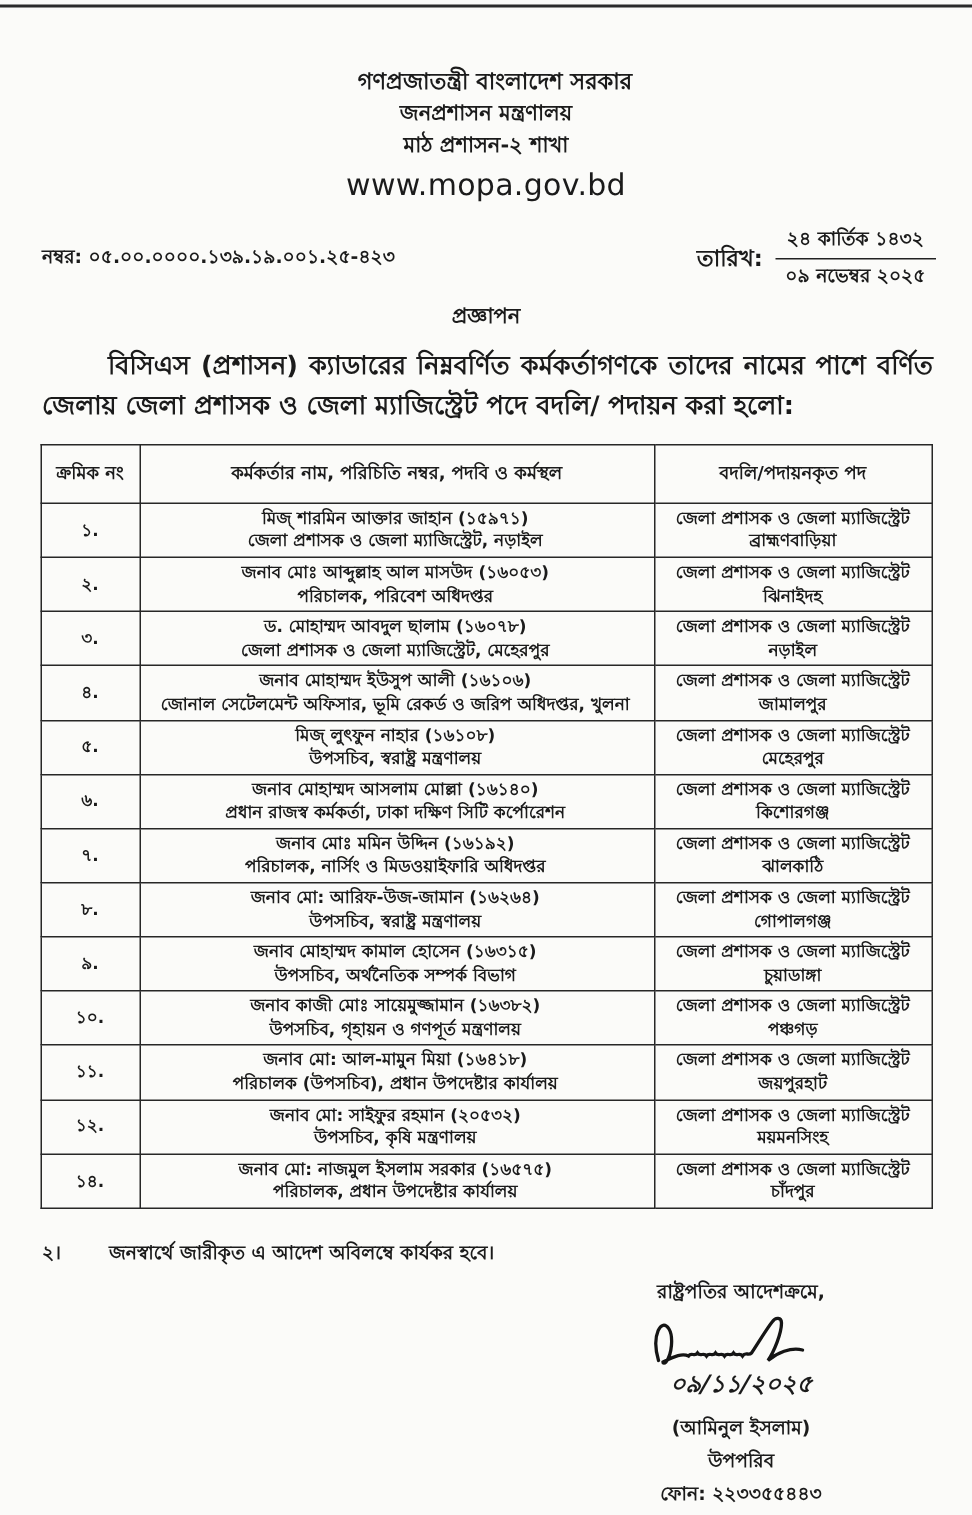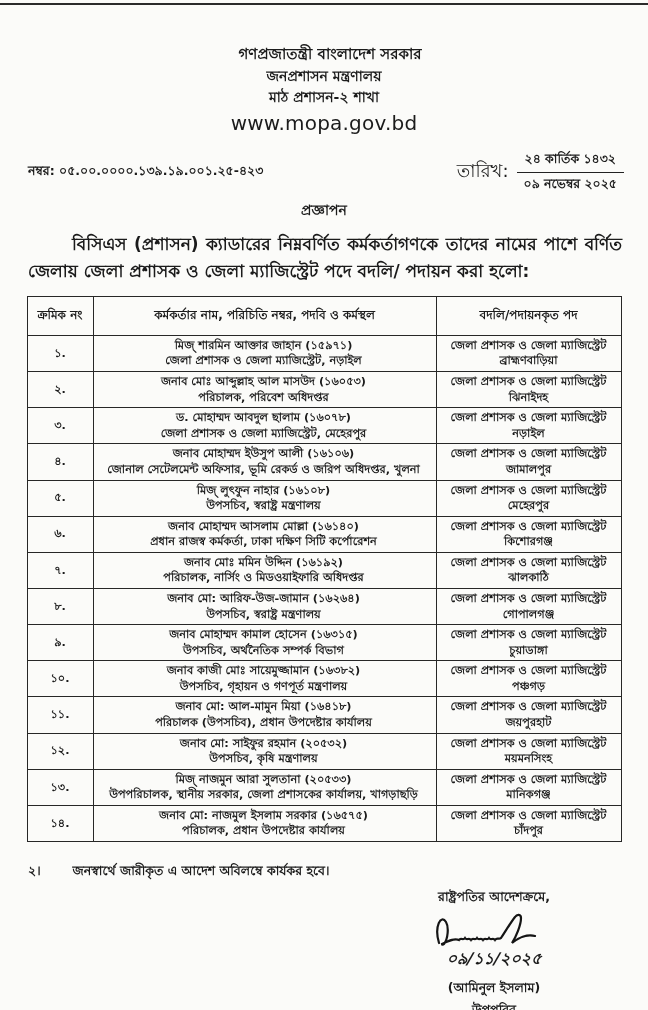--- a/index.html
+++ b/index.html
@@ -20,21 +20,21 @@
   .h3 { font-size: 14px; font-weight: 700; }
   .h4 { font-size: 20px; font-weight: 400; letter-spacing: .2px; }
 
   
   .meta-row {
     margin: 12px 24px 0 28px;
     display: flex; justify-content: space-between; align-items: center; gap: 40px;
   }
   .memo { font-size: 12.5px; font-weight: 600; }
   .date-wrap { display: flex; align-items: center; gap: 8px; }
-  .date-label { font-size: 18px; font-weight: 400; }
+  .date-label { font-size: 15px; font-weight: 700; }
   .date-frac { display: inline-flex; flex-direction: column; text-align: center; font-size: 12.5px; font-weight: 600; }
   .bn-date { border-bottom: 1.5px solid #222; padding: 0 8px 2px; }
   .en-date { padding-top: 2px; }
 
   .title { margin-top: 4px; text-align: center; font-size: 14px; font-weight: 700; }
 
   .intro {
     margin: 8px 26px 0 28px;
     font-size: 17px; font-weight: 600; line-height: 1.6;
     text-align: justify; text-indent: 44px;
@@ -248,31 +248,20 @@
           <td class="c-name">
             <div>জনাব মো: সাইফুর রহমান (২০৫৩২)</div>
             <div>উপসচিব, কৃষি মন্ত্রণালয়</div>
           </td>
           <td class="c-post">
             <div>জেলা প্রশাসক ও জেলা ম্যাজিস্ট্রেট</div>
             <div>ময়মনসিংহ</div>
           </td>
         </tr>
         <tr class="trow">
-          <td class="c-serial">১৩.</td>
-          <td class="c-name">
-            <div>মিজ্‌ নাজমুন আরা সুলতানা (২০৫৩৩)</div>
-            <div>উপপরিচালক, স্থানীয় সরকার, জেলা প্রশাসকের কার্যালয়, খাগড়াছড়ি</div>
-          </td>
-          <td class="c-post">
-            <div>জেলা প্রশাসক ও জেলা ম্যাজিস্ট্রেট</div>
-            <div>মানিকগঞ্জ</div>
-          </td>
-        </tr>
-        <tr class="trow">
           <td class="c-serial">১৪.</td>
           <td class="c-name">
             <div>জনাব মো: নাজমুল ইসলাম সরকার (১৬৫৭৫)</div>
             <div>পরিচালক, প্রধান উপদেষ্টার কার্যালয়</div>
           </td>
           <td class="c-post">
             <div>জেলা প্রশাসক ও জেলা ম্যাজিস্ট্রেট</div>
             <div>চাঁদপুর</div>
           </td>
         </tr>

